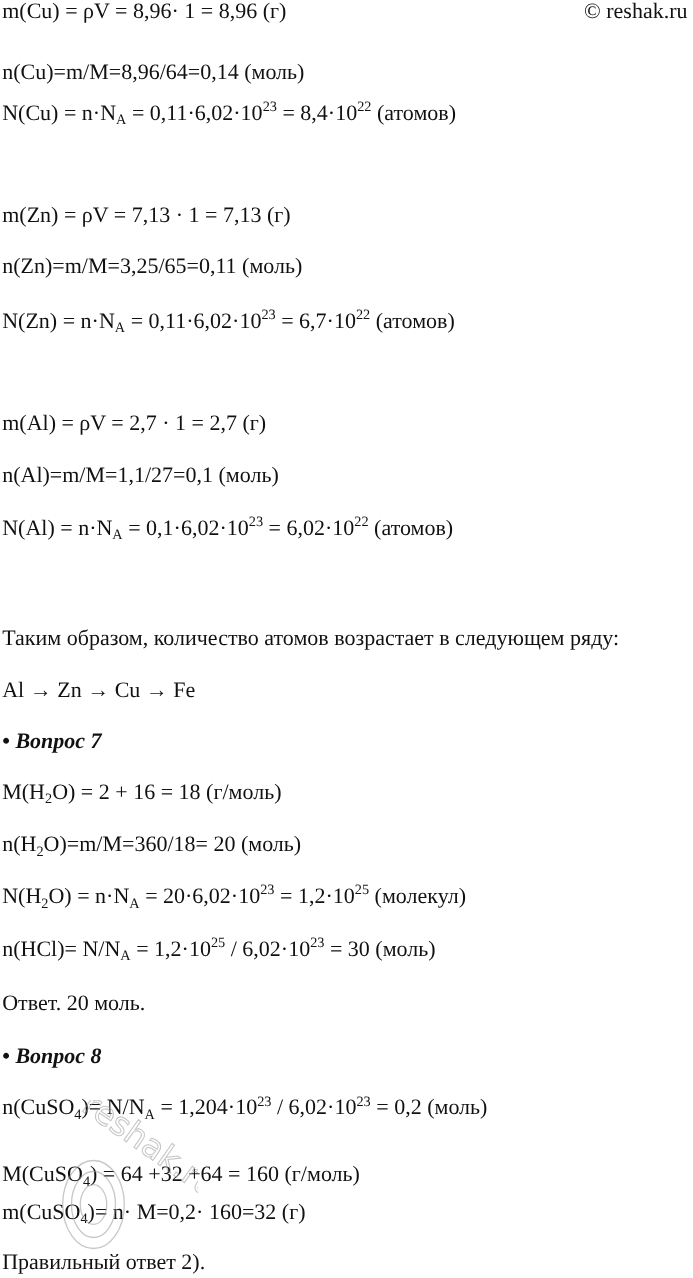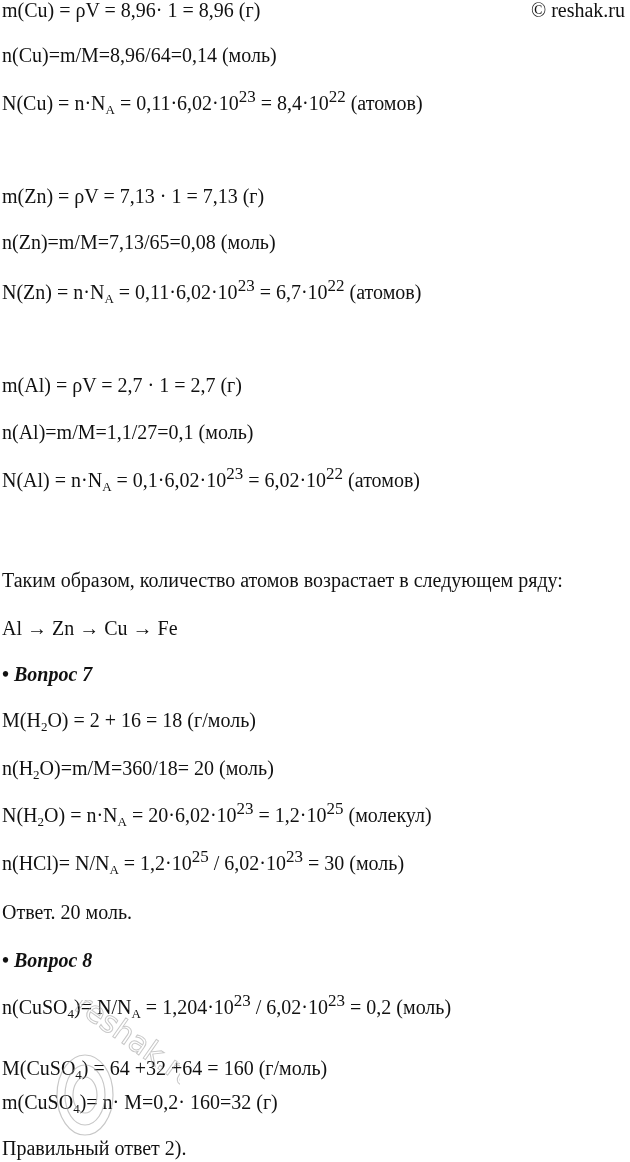--- a/index.html
+++ b/index.html
@@ -6,43 +6,43 @@
   body {
     width: 630px; height: 1162px; overflow: hidden; position: relative;
     font-family: "Liberation Serif", "DejaVu Serif", serif;
     color: #111111;
   }
   .line {
     position: absolute; left: 2px; white-space: nowrap;
     font-size: 20px; line-height: 24px;
   }
   .line sub { font-size: 13px; vertical-align: -4px; line-height: 0; }
-  .line sup { font-size: 17px; vertical-align: 8px; line-height: 0; }
+  .line sup { font-size: 13px; vertical-align: 8px; line-height: 0; }
   .copyright {
     position: absolute; right: 5px; top: -2px;
     font-size: 20px; line-height: 24px; white-space: nowrap;
   }
   .heading { font-weight: bold; font-style: italic; text-align: right; }
   .heading .bullet { font-style: normal; font-weight: bold; }
   .watermark {
     position: absolute; left: 40px; top: 1000px; width: 140px; height: 140px;
     pointer-events: none; opacity: 0.55;
   }
 </style>
 </head>
 <body>
 
 <div class="copyright">© reshak.ru</div>
 
 <div class="line" style="top:-2px">m(Cu) = ρV = 8,96· 1 = 8,96 (г)</div>
-<div class="line" style="top:43px">n(Cu)=m/M=8,96/64=0,14 (моль)</div>
+<div class="line" style="top:54px">n(Cu)=m/M=8,96/64=0,14 (моль)</div>
 <div class="line" style="top:91px"><span>N(Cu) = n·N</span><sub>A</sub><span> = 0,11·6,02·10</span><sup>23</sup><span> = 8,4·10</span><sup>22</sup><span> (атомов)</span></div>
 
 <div class="line" style="top:184px">m(Zn) = ρV = 7,13 · 1 = 7,13 (г)</div>
-<div class="line" style="top:230px">n(Zn)=m/M=7,13/65=0,08 (моль)</div>
+<div class="line" style="top:230px">n(Zn)=m/M=3,25/65=0,11 (моль)</div>
 <div class="line" style="top:280px"><span>N(Zn) = n·N</span><sub>A</sub><span> = 0,11·6,02·10</span><sup>23</sup><span> = 6,7·10</span><sup>22</sup><span> (атомов)</span></div>
 
 <div class="line" style="top:373px">m(Al) = ρV = 2,7 · 1 = 2,7 (г)</div>
 <div class="line" style="top:420px">n(Al)=m/M=1,1/27=0,1 (моль)</div>
 <div class="line" style="top:468px"><span>N(Al) = n·N</span><sub>A</sub><span> = 0,1·6,02·10</span><sup>23</sup><span> = 6,02·10</span><sup>22</sup><span> (атомов)</span></div>
 
 <div class="line" style="top:568px">Таким образом, количество атомов возрастает в следующем ряду:</div>
 <div class="line" style="top:616px">Al → Zn → Cu → Fe</div>
 
 <div class="line heading" style="top:662px"><span class="bullet">•</span> <span>Вопрос 7</span></div>

